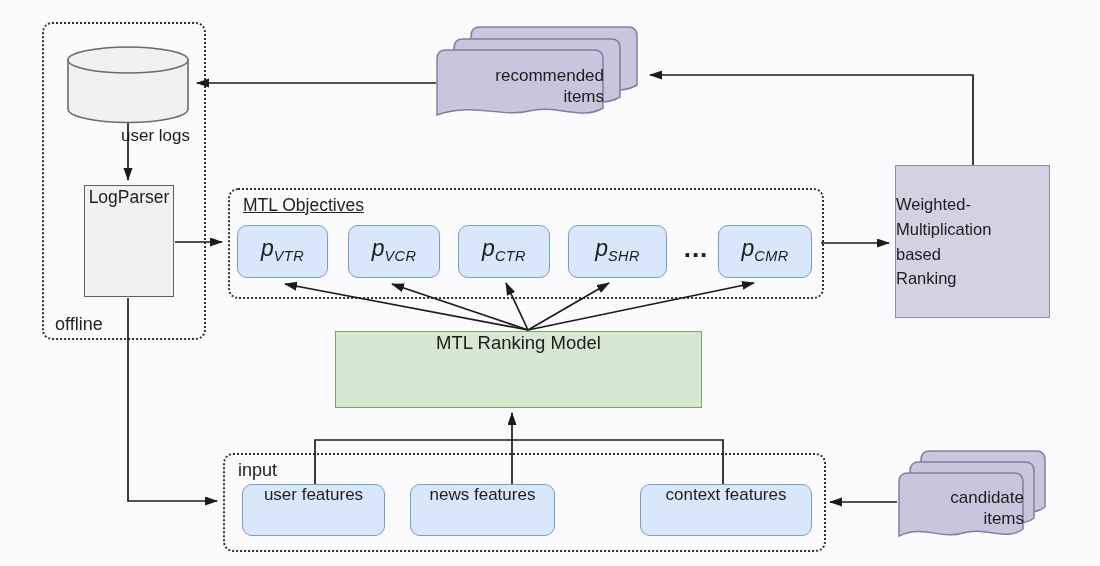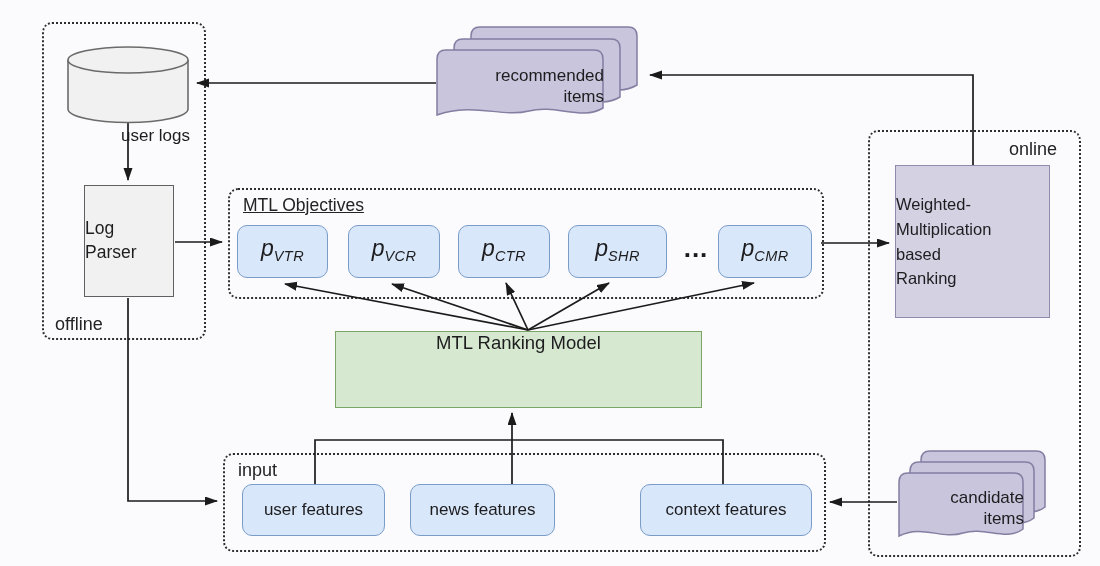--- a/index.html
+++ b/index.html
@@ -27,42 +27,42 @@
   .rlabel-tl{left:13px;top:5px;}
   .rlabel-tr{right:22px;top:7px;}
   #region-objectives .rlabel-tl{font-size:17.5px;text-decoration:underline;}
   
   #wires{position:absolute;left:0;top:0;width:1100px;height:566px;pointer-events:none;}
   .wire{stroke:var(--wire);stroke-width:1.7;fill:none;}
   
   .node{position:absolute;display:flex;align-items:flex-start;justify-content:center;
         text-align:center;box-sizing:border-box;}
   #log-parser{left:84px;top:185px;width:90px;height:112px;background:var(--gray-fill);
-        border:1.5px solid var(--gray-border);flex-direction:column;font-size:17.5px;line-height:1.35;}
+        border:1.5px solid var(--gray-border);flex-direction:row;font-size:17.5px;line-height:1.35;}
   #user-logs{position:absolute;left:66px;top:45px;width:124px;height:80px;}
   #user-logs .cyl{position:absolute;left:0;top:0;width:124px;height:80px;}
   .grayshape{fill:var(--gray-fill);stroke:#6b6b6b;stroke-width:1.6;}
   #user-logs .nlabel{position:absolute;left:0;right:0;top:36px;text-align:right;font-size:17px;margin-top:45px;}
   
   .pbox{position:absolute;top:225px;height:53px;background:var(--blue-fill);
         border:1.6px solid var(--blue-border);border-radius:10px;display:flex;
         align-items:center;justify-content:center;box-sizing:border-box;}
   #pbox-vtr{left:237px;width:91px;} #pbox-vcr{left:348px;width:92px;}
   #pbox-ctr{left:458px;width:92px;} #pbox-shr{left:568px;width:99px;}
   #pbox-cmr{left:718px;width:94px;}
   .pbase{font-size:23px;font-style:italic;line-height:1;transform:translateY(-3px);}
   .psub{font-size:14.5px;font-style:italic;line-height:1;transform:translateY(5px);letter-spacing:.4px;}
   #obj-ellipsis{position:absolute;left:679px;top:233px;width:34px;text-align:center;
         font-size:26px;font-weight:700;letter-spacing:1px;color:#1b1b1b;}
   #ranking-model{left:335px;top:331px;width:367px;height:77px;background:var(--green-fill);
         border:1.3px solid var(--green-border);font-size:18.5px;}
   
   .fbox{position:absolute;top:484px;height:52px;background:var(--blue-fill);
         border:1.6px solid var(--blue-border);border-radius:10px;display:flex;
-        align-items:center;justify-content:center;box-sizing:border-box;font-size:17px;}
+        justify-content:center;box-sizing:border-box;font-size:17px;}
   #fbox-user{left:242px;width:143px;} #fbox-news{left:410px;width:145px;}
   #fbox-context{left:640px;width:172px;}
   #weighted{left:895px;top:165px;width:155px;height:153px;background:var(--purple-panel-fill);
         border:1.3px solid var(--purple-panel-border);flex-direction:column;
         font-size:16.5px;line-height:1.5;}
   
   .stack{position:absolute;}
   #recommended-stack{left:435px;top:26px;width:205px;height:100px;}
   #candidate-stack{left:897px;top:450px;width:150px;height:97px;}
   .stack svg{position:absolute;left:0;top:0;width:100%;height:100%;}
@@ -79,23 +79,20 @@
 <div id="canvas">
 
   <div class="region" id="region-offline">
     <span class="rlabel rlabel-bl">offline</span>
   </div>
   <div class="region" id="region-objectives">
     <span class="rlabel rlabel-tl">MTL Objectives</span>
   </div>
   <div class="region" id="region-input">
     <span class="rlabel rlabel-tl">input</span>
-  </div>
-  <div class="region" id="region-online">
-    <span class="rlabel rlabel-tr">online</span>
   </div>
 
   <svg id="wires" viewBox="0 0 1100 566">
     <defs>
       <marker id="ah" markerUnits="userSpaceOnUse" markerWidth="14" markerHeight="11" refX="12" refY="4.5" orient="auto">
         <path d="M0 0 L13 4.5 L0 9 Z" style="fill:var(--wire)" stroke="none"></path>
       </marker>
     </defs>
 
     <polyline class="wire" points="315,486 315,440 723,440 723,487"></polyline>

